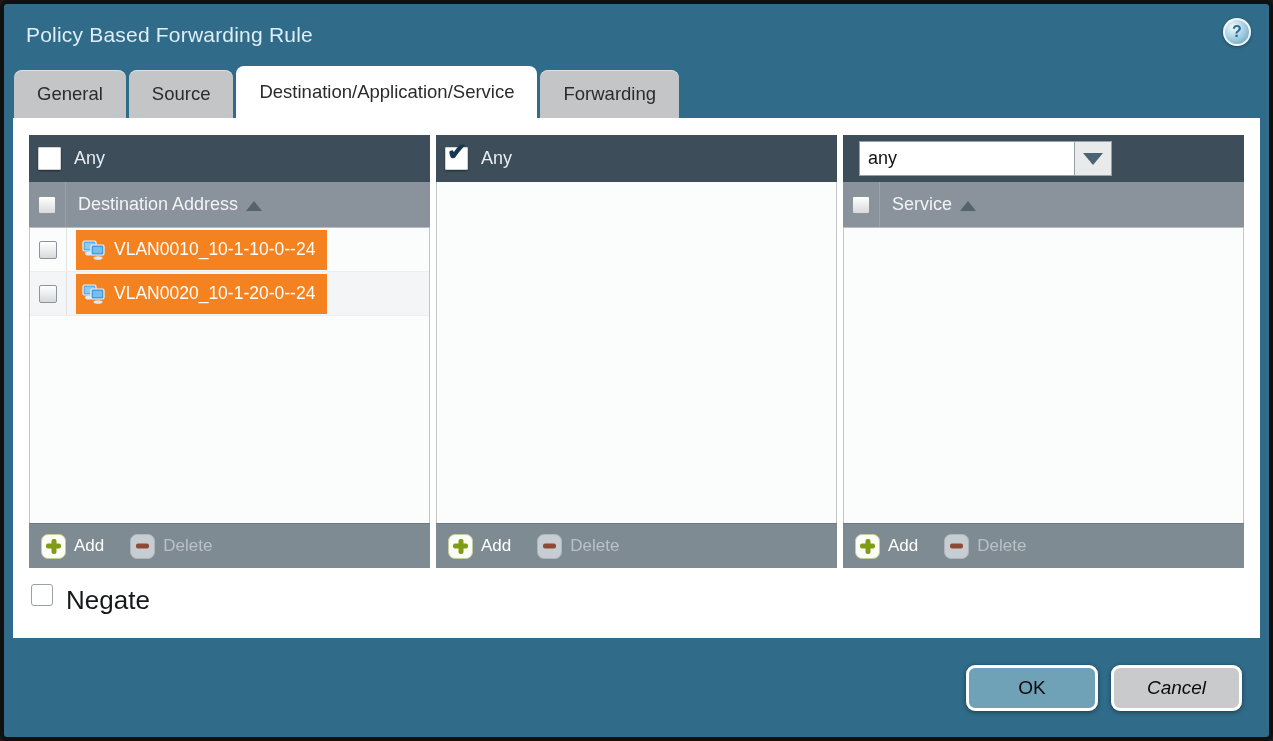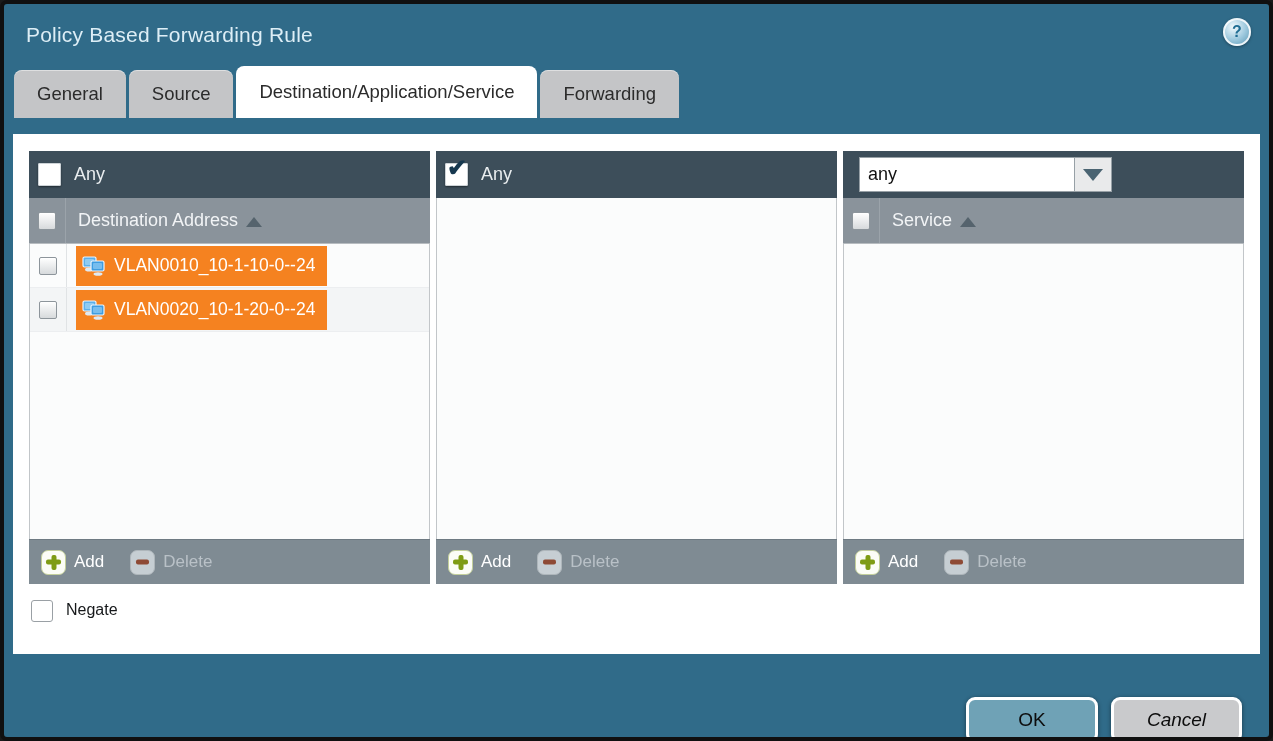--- a/index.html
+++ b/index.html
@@ -37,21 +37,21 @@
     display:flex; align-items:center;
     border-radius:8px 8px 0 0;
     cursor:pointer;
     box-shadow:inset 0 1px 0 rgba(255,255,255,.45);
   }
   .tab.active { background:#ffffff; height:52px; box-shadow:none; }
 
   
   .panel {
     background:#ffffff;
-    margin:16px 9px; height:520px;
+    margin:0 9px; height:520px;
     padding:17px 16px 0 16px;
   }
   .cols { display:flex; gap:6px; height:433px; }
   .col { flex:1; display:flex; flex-direction:column; min-width:0; }
 
   .col-any {
     height:47px; background:#3d4e5a;
     display:flex; align-items:center; gap:13px; padding-left:9px;
     color:#e9edef; font-size:18px;
   }
@@ -145,21 +145,21 @@
   .dd-arrow {
     width:0; height:0;
     border-left:10px solid transparent; border-right:10px solid transparent;
     border-top:12px solid #4a6472;
   }
 
   
   .negate-row {
     height:88px; display:flex; align-items:flex-start; gap:13px;
     padding-top:16px; padding-left:2px;
-    color:#16181a; font-size:16px;
+    color:#16181a; font-size:26px;
   }
   .negate-row span[data-name="negate-label"] { margin-top:1px; }
 
   
   .actionbar {
     height:99px; display:flex; justify-content:flex-end; gap:13px;
     padding:27px 27px 0 0;
   }
   .btn {
     height:46px; border-radius:9px; border:3px solid #ffffff;

